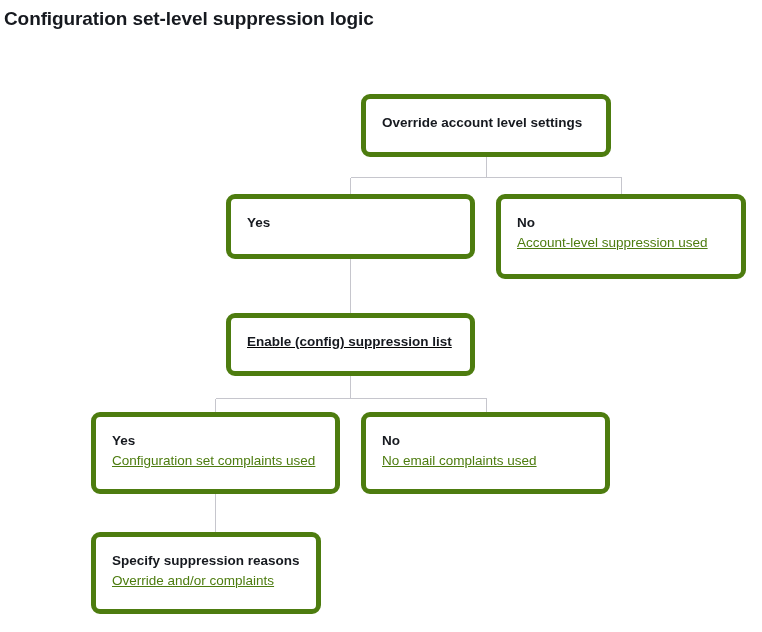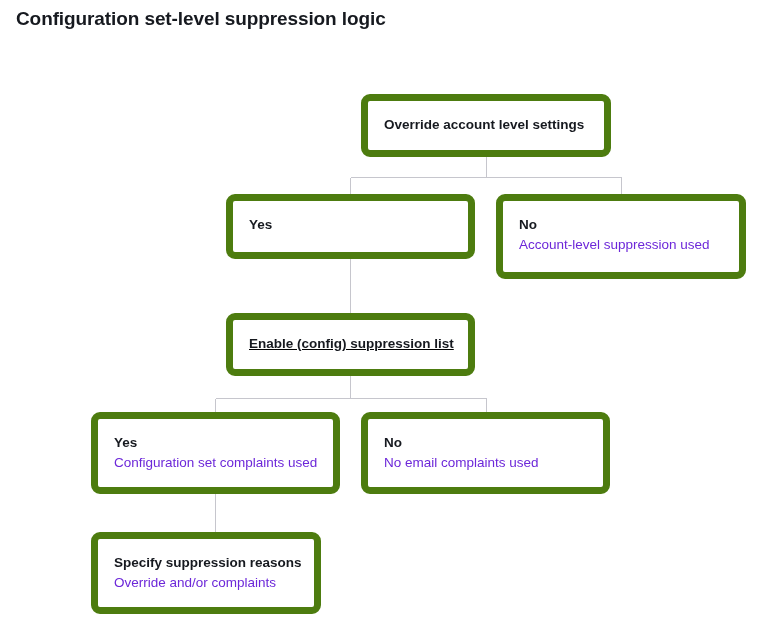--- a/index.html
+++ b/index.html
@@ -19,21 +19,21 @@
   #page {
     position: relative;
     width: 762px;
     height: 632px;
     background: #ffffff;
   }
 
   
   .page-title {
     position: absolute;
-    left: 16px;
+    left: 4px;
     top: 8px;
     font-size: 19px;
     font-weight: bold;
     color: #16191f;
     letter-spacing: -0.1px;
     white-space: nowrap;
   }
 
   
   .diagram {
@@ -52,39 +52,40 @@
     width: 762px;
     height: 632px;
     pointer-events: none;
   }
 
   
   .node {
     position: absolute;
     box-sizing: border-box;
     background: #ffffff;
-    border: 7px solid #4d7c0f;
+    border: 5px solid #4d7c0f;
     border-radius: 9px;
     padding: 14px 16px 0 16px;
     overflow: hidden;
   }
   .node-title {
     font-size: 13.5px;
     font-weight: bold;
     color: #16191f;
     line-height: 19px;
     white-space: nowrap;
   }
   .node-subtitle {
     font-size: 13.5px;
     font-weight: normal;
-    color: #6d28d9;
+    color: #4d7c0f;
     line-height: 20px;
     white-space: nowrap;
     margin-top: 1px;
+    text-decoration: underline;
   }
 </style>
 </head>
 <body>
 
 <div id="page">
 
   <div class="page-title">Configuration set-level suppression logic</div>
 
   <div class="diagram">

